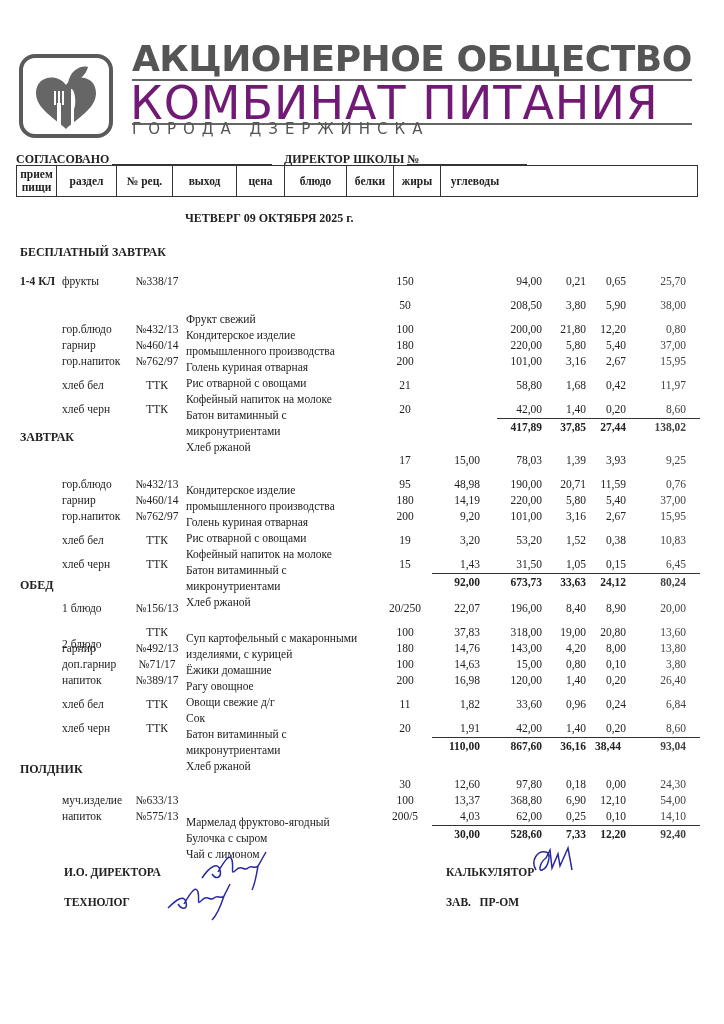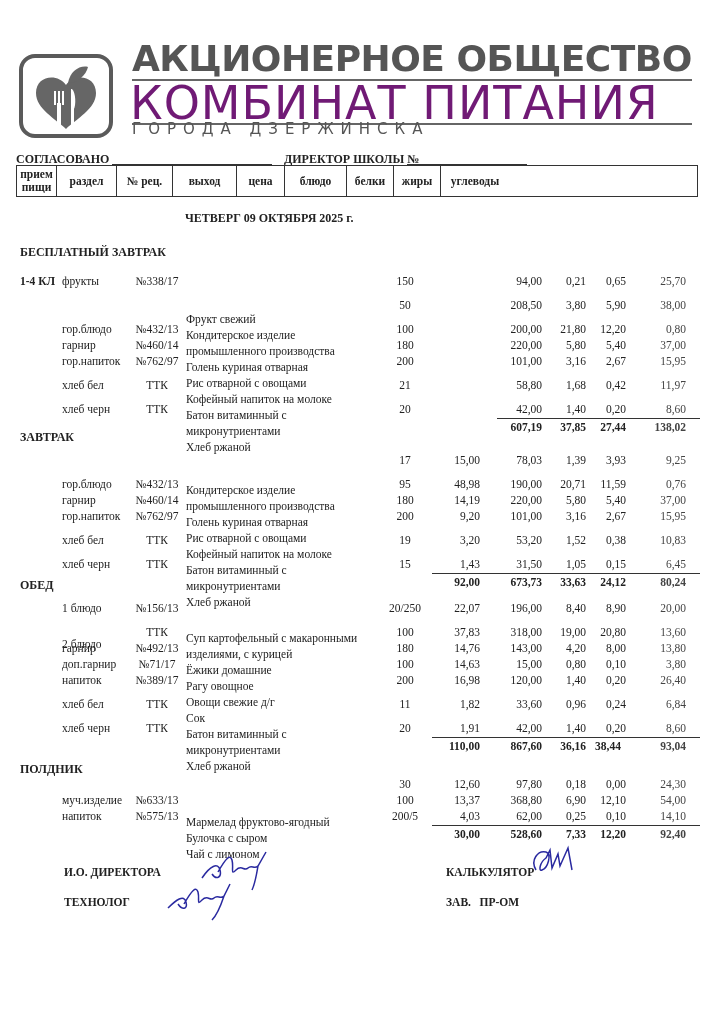--- a/index.html
+++ b/index.html
@@ -164,21 +164,21 @@
       <span class="c-out" style="top: 0px;">20</span>
       <span class="c-price" style="top: 0px;"></span>
       <span class="c-kcal" style="top: 0px;">42,00</span>
       <span class="c-prot" style="top: 0px;">1,40</span>
       <span class="c-fat" style="top: 0px;">0,20</span>
       <span class="c-carb" style="top: 0px;">8,60</span>
     </div>
     <div class="tline" style="left: 497px; width: 203px; top: 418px;"></div>
     <div class="row total" style="top: 421px;">
       <span class="c-price" style="font-weight: bold;"></span>
-      <span class="c-kcal" style="font-weight: bold;">607,19</span>
+      <span class="c-kcal" style="font-weight: bold;">417,89</span>
       <span class="c-prot" style="font-weight: bold;">37,85</span>
       <span class="c-fat" style="font-weight: bold;">27,44</span>
       <span class="c-carb" style="font-weight: bold;">138,02</span>
     </div>
     <div class="abs section" style="top: 430px;">ЗАВТРАК</div>
     <div class="row" style="top: 446px; height: 32px;">
       <span class="c-grade" style="top: 8px;"></span>
       <span class="c-cat" style="top: 8px;"></span>
       <span class="c-rec-c" style="top: 8px;"></span>
       <span class="c-dish" style="white-space: normal; width: 190px; top: 0px;">Кондитерское изделие промышленного производства</span>

